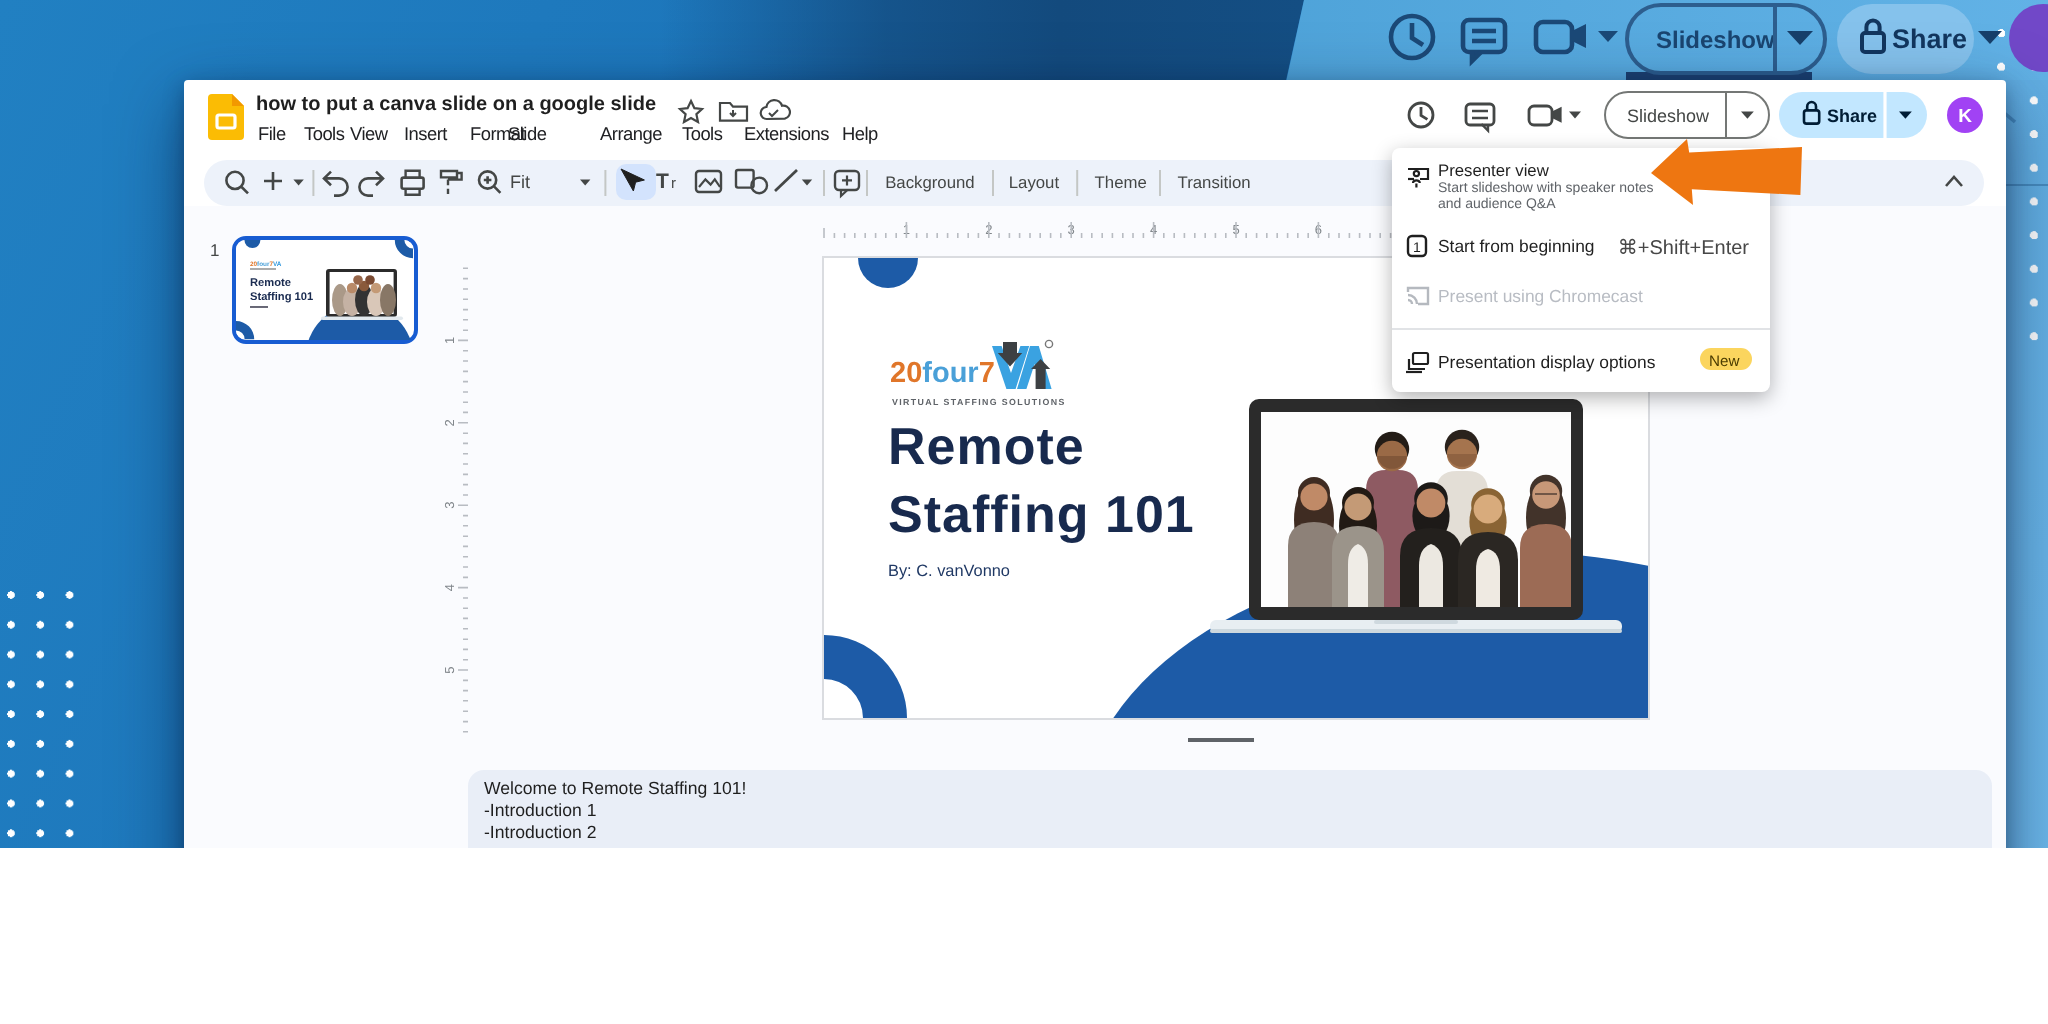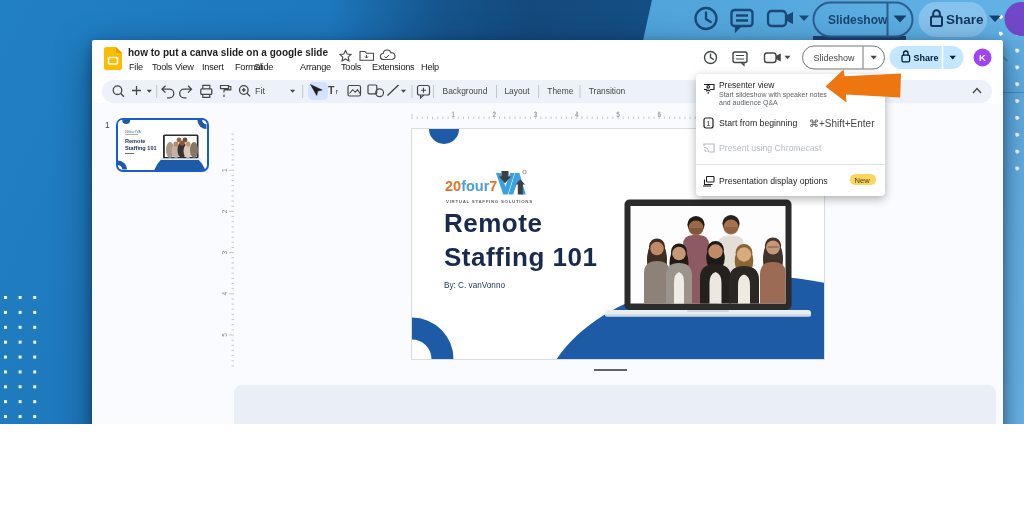--- a/index.html
+++ b/index.html
@@ -278,20 +278,21 @@
         <line x1="355.5" y1="118" x2="366.5" y2="118" stroke="#5a463a" stroke-width="0.8"></line>
       </g>
       <rect x="218.5" y="77" width="155" height="20" fill="#fff" opacity="0.0"></rect>
       <rect x="193" y="181" width="206" height="6.5" rx="3" fill="#e8eef2"></rect>
       <rect x="193" y="185.5" width="206" height="2" rx="1" fill="#cdd8de"></rect>
       <rect x="275" y="181" width="42" height="2" rx="1" fill="#cfd9df"></rect>
     </svg>
 
     <div class="t" style="left:502px;top:329px;width:33px;height:1.6px;background:#5f6368"></div>
     <div class="abs" id="notes"></div>
+    <div class="t" id="notetext">Welcome to Remote Staffing 101!<br>-Introduction 1<br>-Introduction 2</div>
 
     <svg class="abs" style="left:15px;top:404px;width:45px;height:14px" viewBox="0 0 45 14">
       <g fill="none" stroke="#3c4043" stroke-width="1.2">
         <rect x="1" y="1" width="4.2" height="4.2"></rect>
           <rect x="7.8" y="1" width="4.2" height="4.2"></rect>
         <rect x="1" y="7.8" width="4.2" height="4.2"></rect>
           <rect x="7.8" y="7.8" width="4.2" height="4.2"></rect>
         <path d="M36 2.5 l-4 4.5 l4 4.5" stroke-width="1.4"></path>
       </g>
     </svg>

